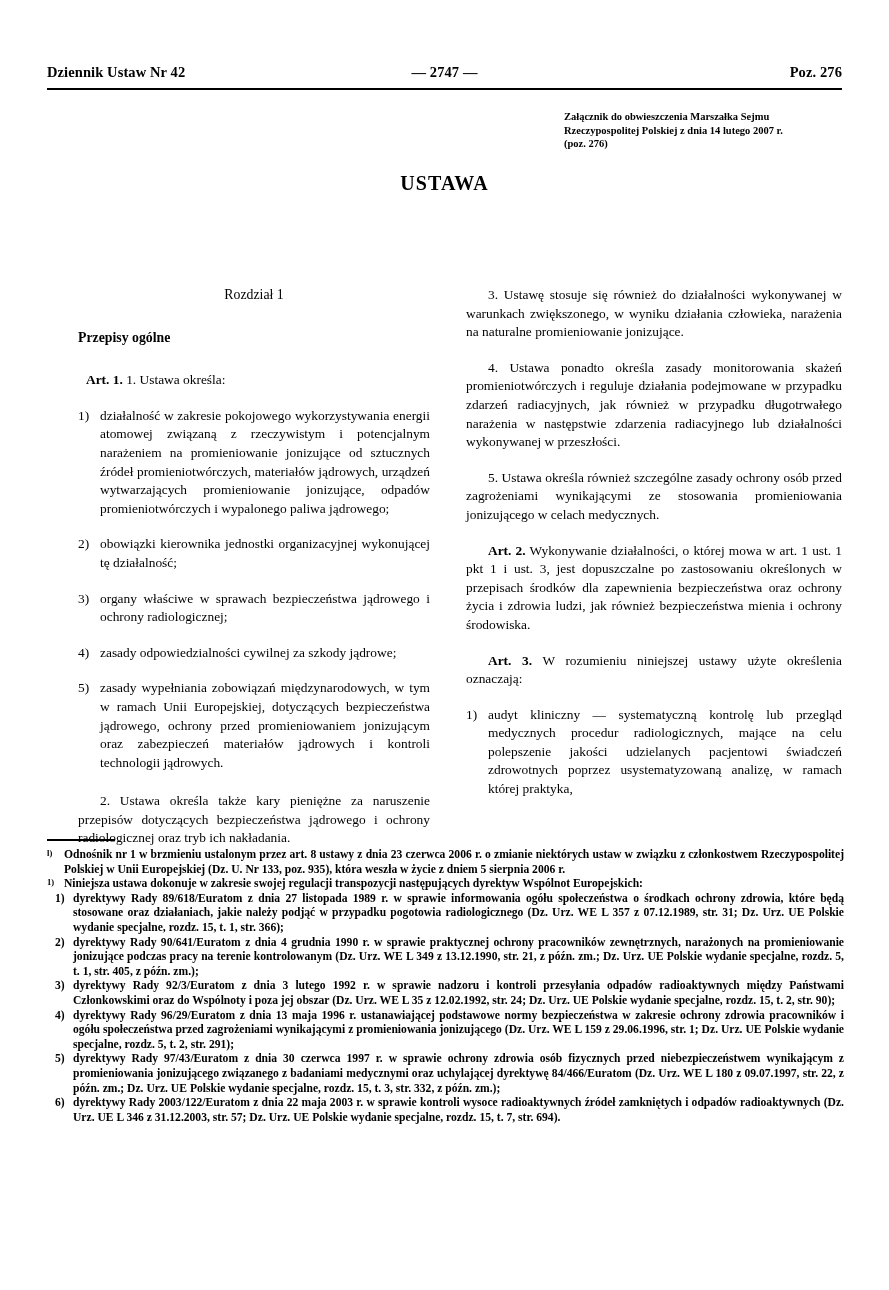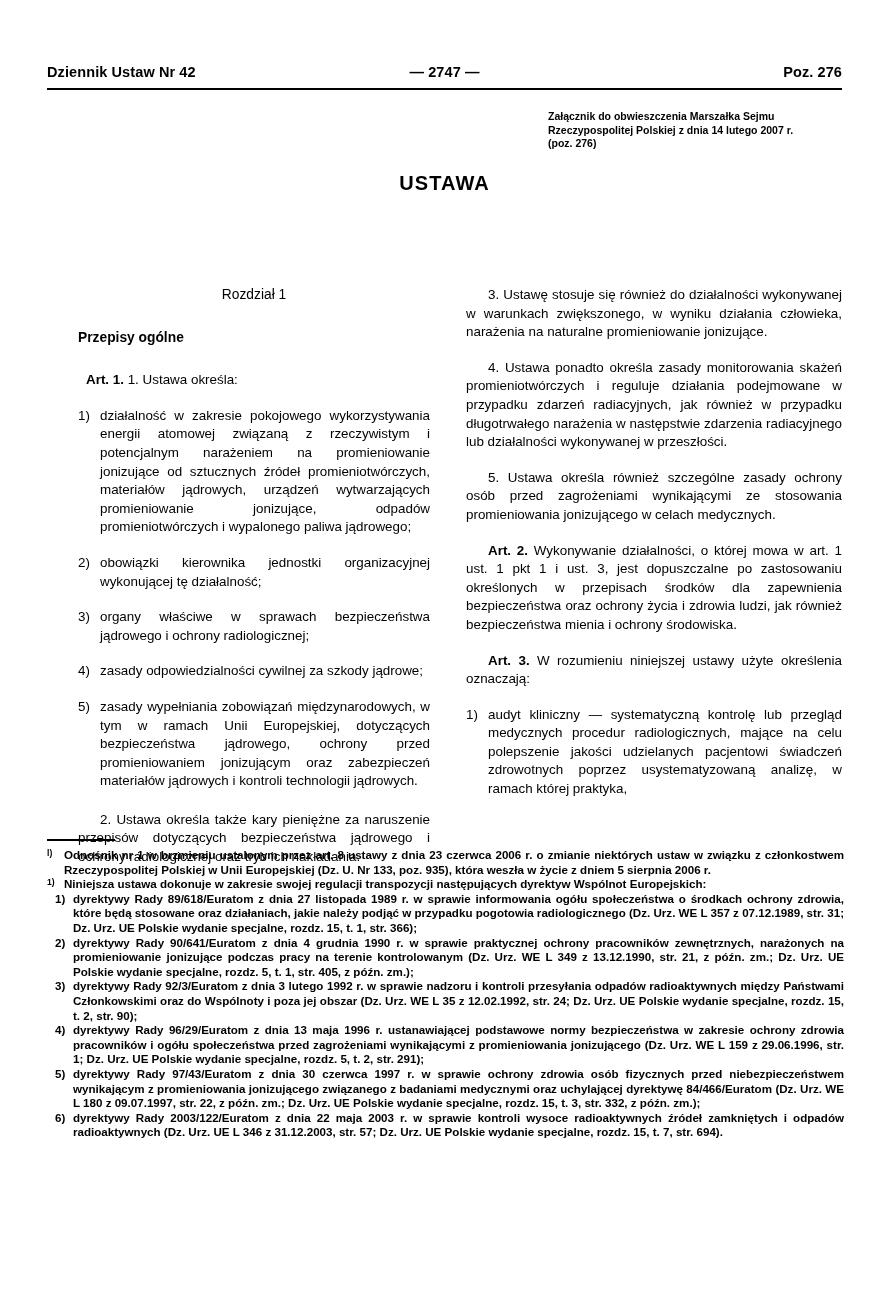--- a/index.html
+++ b/index.html
@@ -14,20 +14,21 @@
     color: #000000;
     position: relative;
     overflow: hidden;
   }
 
   .page {
     position: absolute;
     left: 0; top: 0;
     width: 889px;
     height: 1290px;
+    font-family: Liberation Serif, serif;
   }
 
   
   .running-head {
     position: absolute;
     left: 47px;
     top: 64px;
     width: 795px;
     display: flex;
     align-items: baseline;
@@ -46,21 +47,21 @@
     left: 47px;
     top: 88px;
     width: 795px;
     height: 2px;
     background: #000;
   }
 
   
   .attach-note {
     position: absolute;
-    left: 548px;
+    left: 564px;
     top: 110px;
     width: 306px;
     font-size: 10.5px;
     line-height: 13.6px;
     text-align: justify;
     font-weight: 700;
   }
   .attach-note div:last-child { text-align: left; }
 
   

